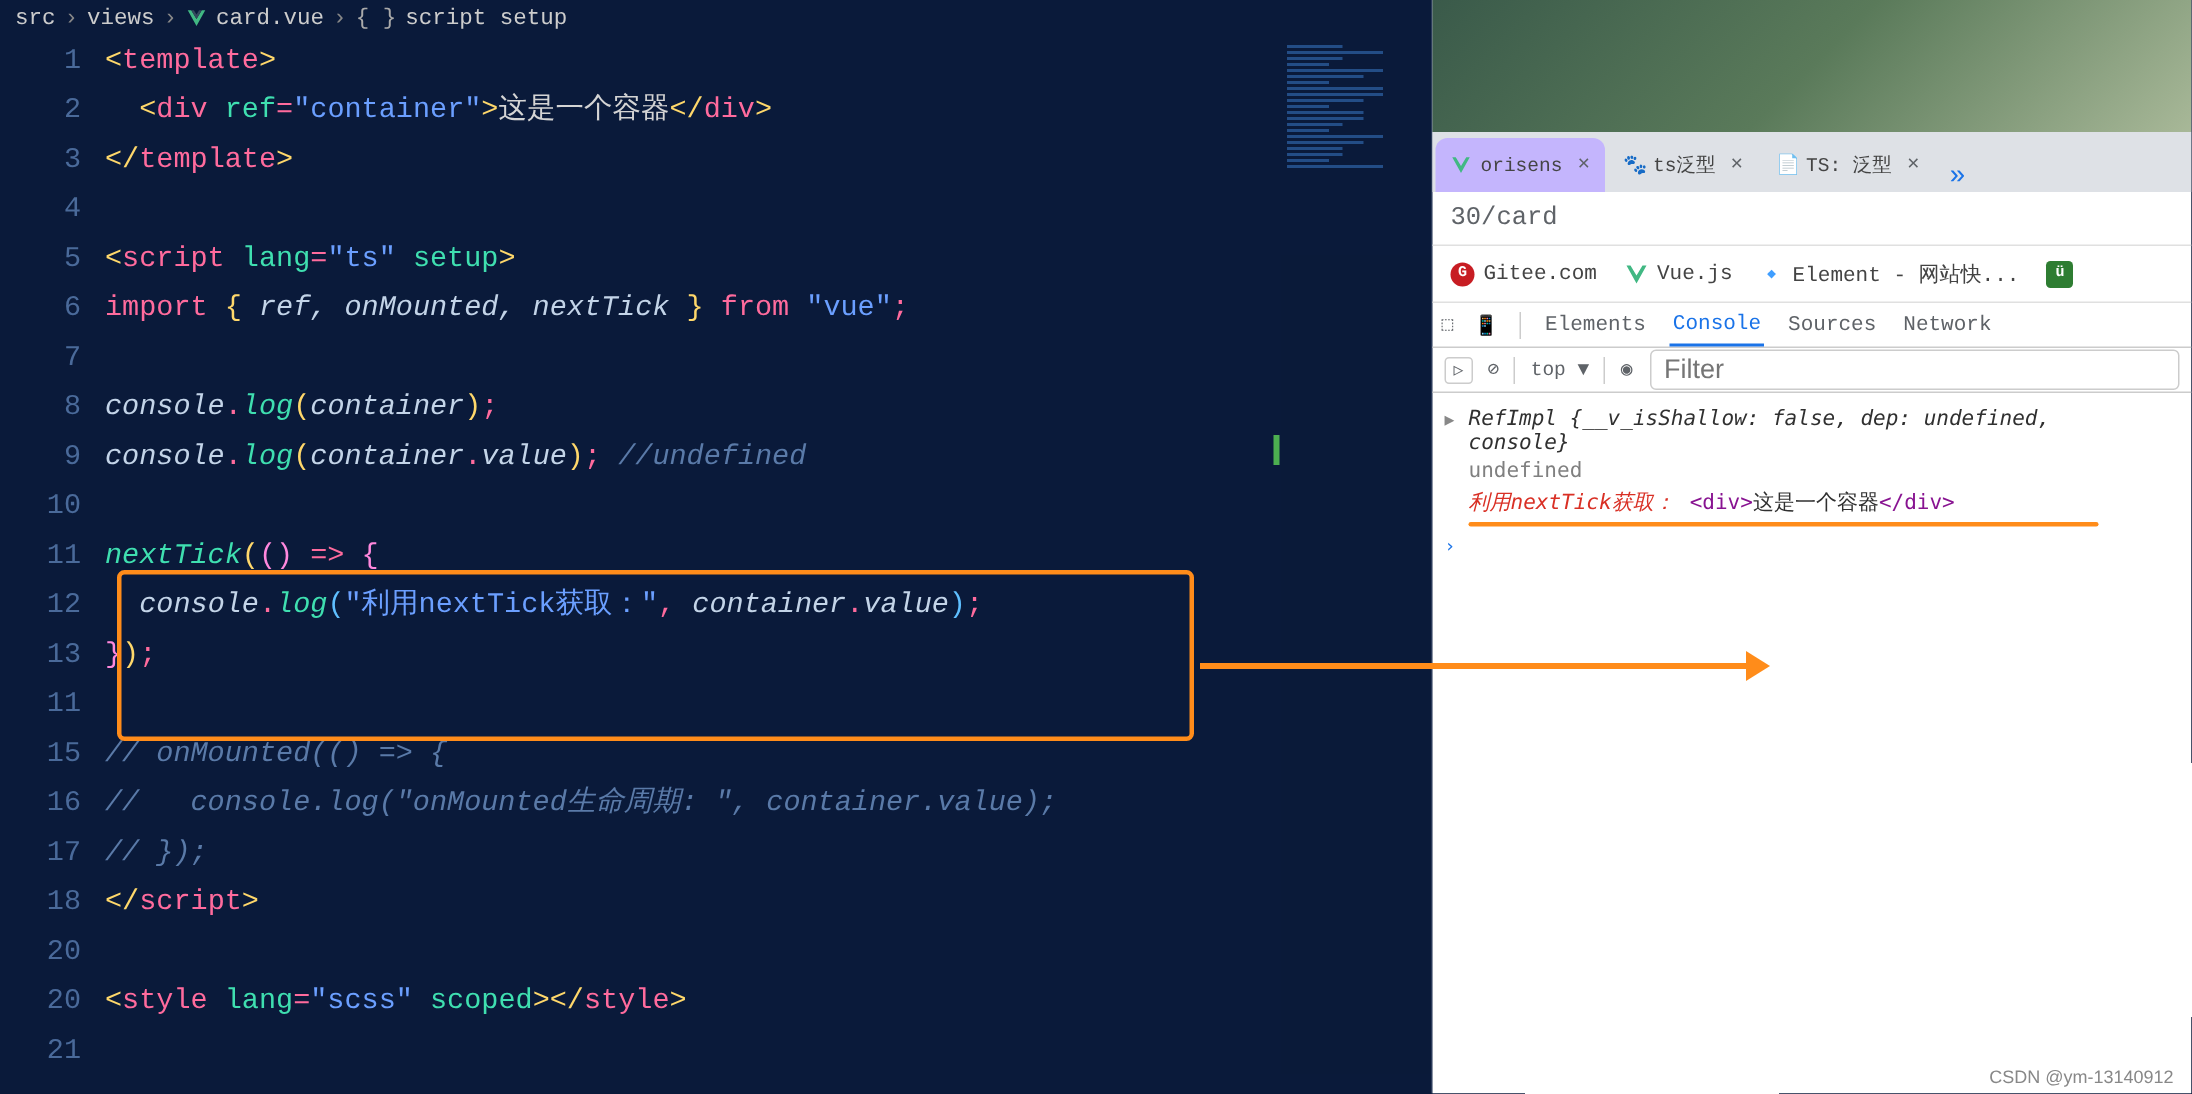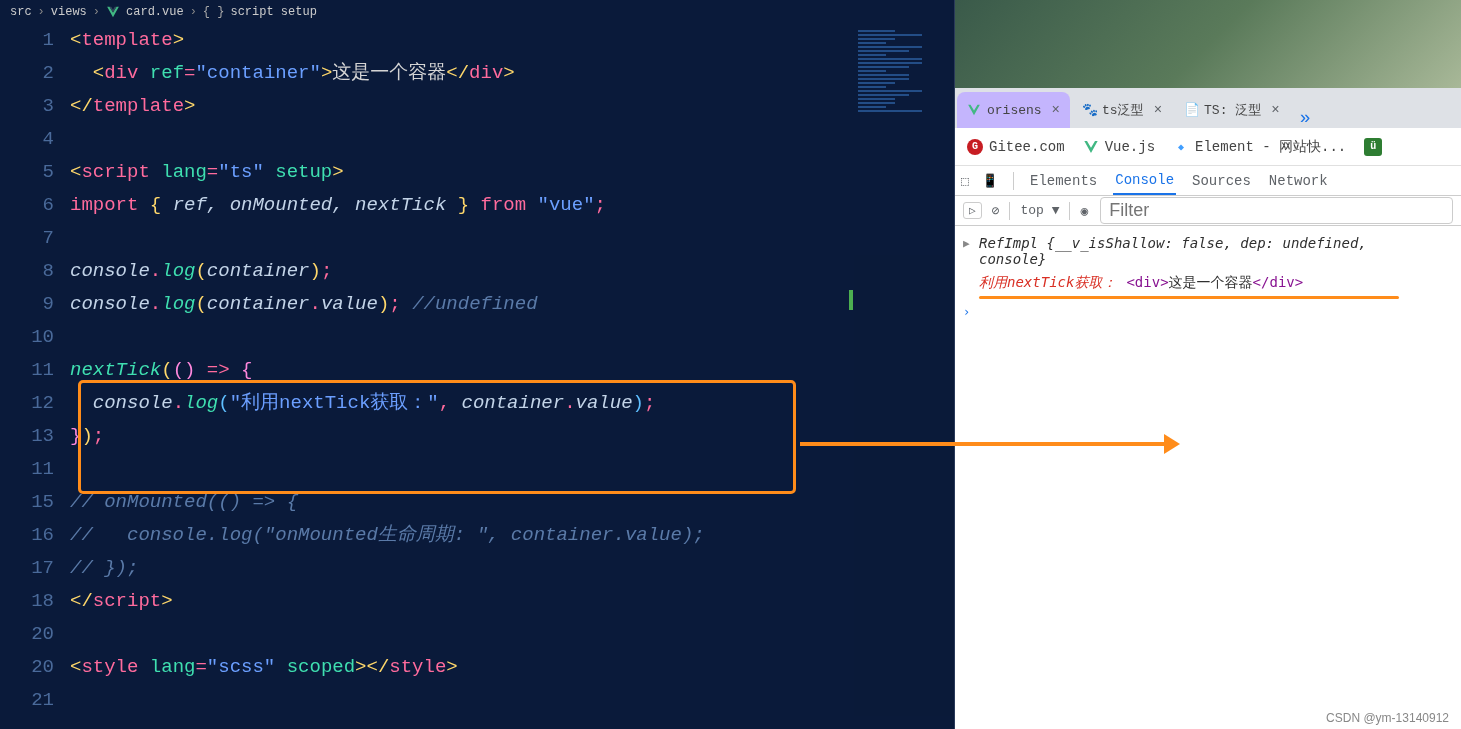--- a/index.html
+++ b/index.html
@@ -3,21 +3,21 @@
 <meta charset="utf-8">
 <style>
 * { margin: 0; padding: 0; box-sizing: border-box; }
 body { font-family: Consolas, 'Courier New', monospace; font-size: 14px; background: #0a1a3a; width: 1461px; height: 729px; overflow: hidden; position: relative; }
 
 .container { display: flex; width: 100%; height: 100%; }
 .left-panel { width: 955px; height: 729px; background: #0a1a3a; position: relative; border-right: 1px solid #2a3a5a; }
 .right-panel { flex: 1; height: 729px; background: #fff; position: relative; }
 
 
-.breadcrumb { height: 24px; padding: 3px 10px; font-size: 12px; color: #aab; display: flex; align-items: center; gap: 6px; background: #0a1a3a; }
+.breadcrumb { height: 24px; padding: 3px 10px; font-size: 15px; color: #aab; display: flex; align-items: center; gap: 6px; background: #0a1a3a; }
 .breadcrumb .crumb { color: #ccc; }
 .breadcrumb .sep { color: #888; }
 .breadcrumb .sep::before { content: "›"; }
 .vue-icon { color: #41b883; display: inline-flex; align-items: center; }
 .brace-icon { color: #aaa; }
 
 
 .editor { position: absolute; top: 24px; left: 0; right: 0; bottom: 0; display: flex; }
 .gutter { width: 70px; text-align: right; padding-right: 16px; color: #4a6a9a; font-size: 19px; line-height: 33px; user-select: none; }
 .code { flex: 1; font-size: 19px; line-height: 33px; position: relative; color: #d4d4d4; }
@@ -219,20 +219,23 @@
         <span class="close">×</span>
       </div>
       <div class="tab inactive">
         <span class="tab-icon">📄</span>
         <span>TS: 泛型</span>
         <span class="close">×</span>
       </div>
       <div class="tab-expand">»</div>
     </div>
 
+    <div class="url-bar">
+      <span>30/card</span>
+    </div>
 
     <div class="bookmarks">
       <div class="bookmark">
           <span class="bm-icon bm-gitee">G</span>
           <span>Gitee.com</span>
         </div>
       <div class="bookmark">
           <span class="bm-icon bm-vue">
             <svg width="16" height="16" viewBox="0 0 24 24">
               <path fill="#41b883" d="M2 3h4l6 10L18 3h4L12 21z"></path>
@@ -271,20 +274,21 @@
 
     <div class="console-output">
       <div class="console-line">
         <span class="expander">▶</span>
         <span class="console-obj">
           <span style="font-style:italic">RefImpl</span>
           <span class="key" style="color:#303030">{__v_isShallow: false, dep: undefined,</span><br>
           <span>console}</span>
         </span>
       </div>
+      <div class="console-undef">undefined</div>
       <div class="console-highlight" style="padding-left:16px">
         <span class="msg">利用nextTick获取：</span>
         <span>
           <span class="tag-out">&lt;div&gt;</span><span class="tag-txt">这是一个容器</span><span class="tag-out">&lt;/div&gt;</span>
         </span>
       </div>
       <div class="underline-bar"></div>
       <div class="prompt">›</div>
     </div>
   </div>

